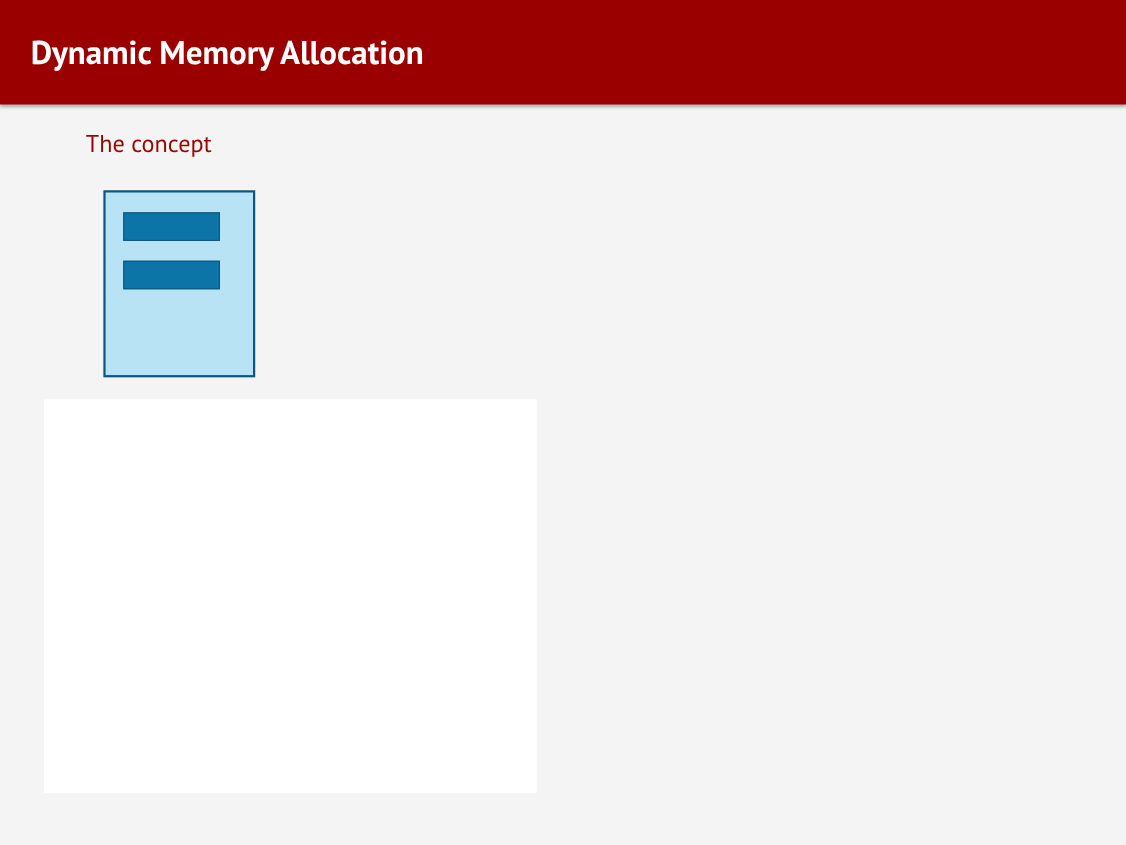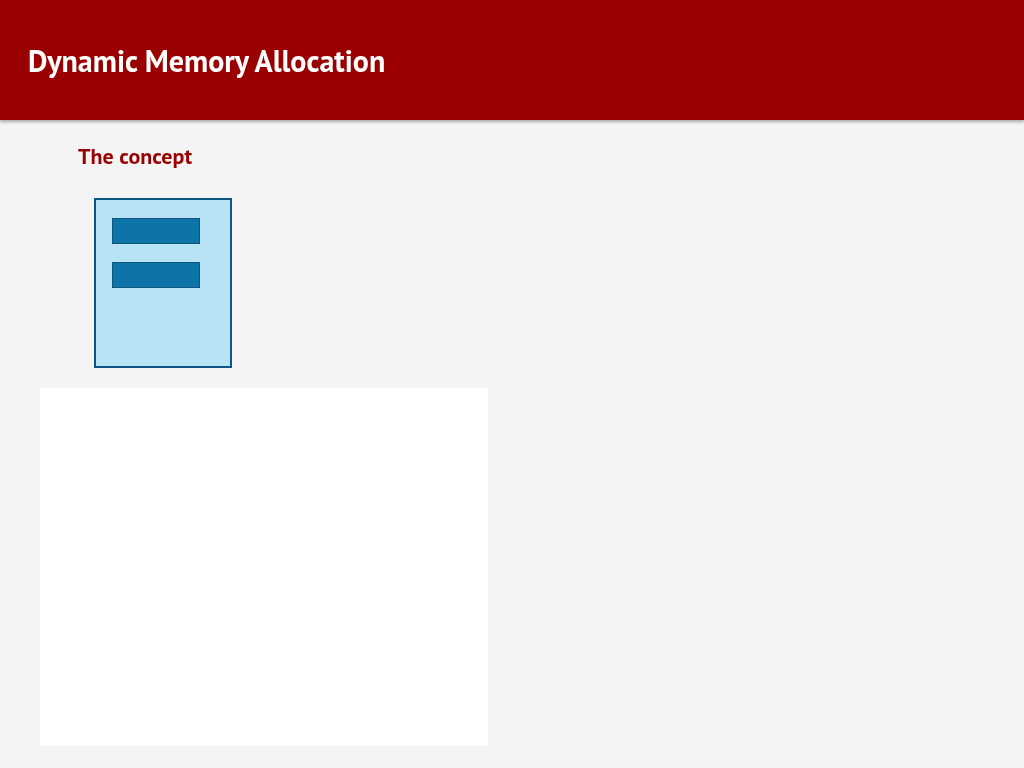--- a/index.html
+++ b/index.html
@@ -9,40 +9,40 @@
     }
     body {
       width: 1024px;
       height: 768px;
       background: #f4f4f4;
       font-family: -apple-system, BlinkMacSystemFont, "Segoe UI", "PT Sans", sans-serif;
       overflow: hidden;
     }
     .header {
       background: #9a0000;
-      height: 120px;
+      height: 95px;
       padding: 1px 28px;
       display: flex;
       align-items: center;
       box-shadow: 0 2px 3px rgba(0,0,0,0.3);
       position: relative;
       z-index: 2;
     }
     .header-title {
       color: #ffffff;
       font-size: 30px;
       font-weight: 700;
     }
     .content {
       padding: 22px 40px;
     }
     .subtitle {
       color: #9a0000;
       font-size: 22px;
-      font-weight: 700;
+      font-weight: 400;
       margin-left: 38px;
       margin-bottom: 28px;
     }
     .diagram-area {
       margin-left: 54px;
     }
     .memory-box {
       width: 138px;
       height: 170px;
       background: #b8e3f5;

